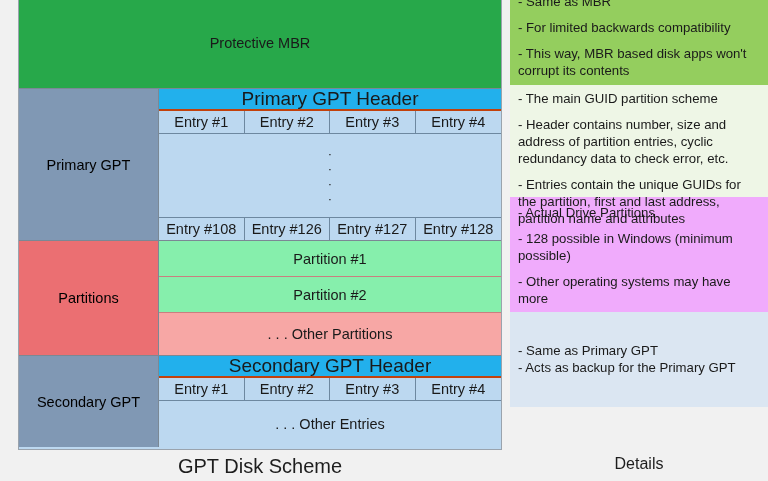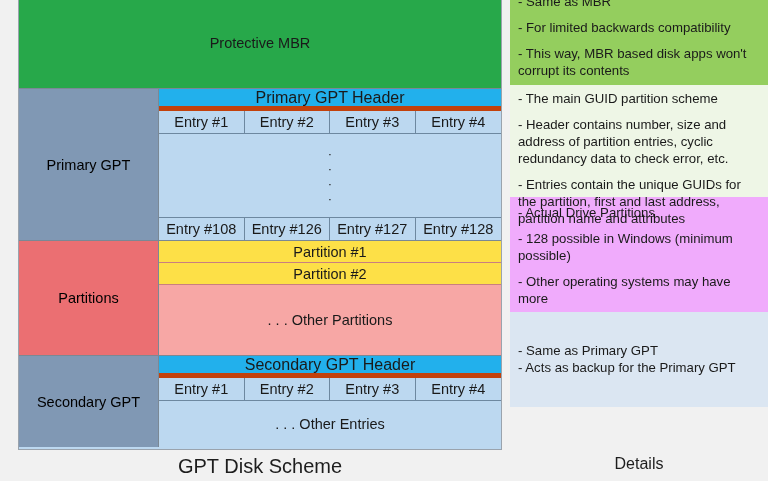--- a/index.html
+++ b/index.html
@@ -70,22 +70,22 @@
     border-bottom: 1px solid #7b8894;
   }
   #mbr-band .cell { width: 100%; height: 100%; }
 
   
   #primary-band { height: 152px; background: #bcd8f0; border-bottom: 1px solid #7b8894; }
   #primary-band .slabel { background: #8098b4; }
   .hdr-cell {
     height: 22px;
     background: #22b0ec;
-    border-bottom: 5px solid #c2410c;
-    font-size: 16px;
+    border-bottom: 2px solid #c2410c;
+    font-size: 19px;
   }
   .entry-strip {
     display: flex;
     height: 22px;
     border-bottom: 1px solid #6d88a0;
   }
   .entry-strip .cell {
     flex: 1 1 25%;
     background: #bcd8f0;
     border-right: 1px solid #6d88a0;
@@ -103,22 +103,22 @@
     line-height: 15px;
     color: #1a1a1a;
     letter-spacing: 0;
   }
   .dots-vert span { display: block; height: 15px; }
 
   
   #partitions-band { height: 115px; background: #f7a7a5; border-bottom: 1px solid #7b8894; }
   #partitions-band .slabel { background: #eb6f72; }
   .part-row {
-    height: 22px;
-    background: #fde047;
+    height: 36px;
+    background: #86efac;
     border-bottom: 1px solid #c97f80;
   }
   .part-rest {
     flex: 1 1 auto;
     background: #f7a7a5;
   }
 
   
   #secondary-band { height: 91px; background: #bcd8f0; }
   #secondary-band .slabel { background: #8098b4; }

